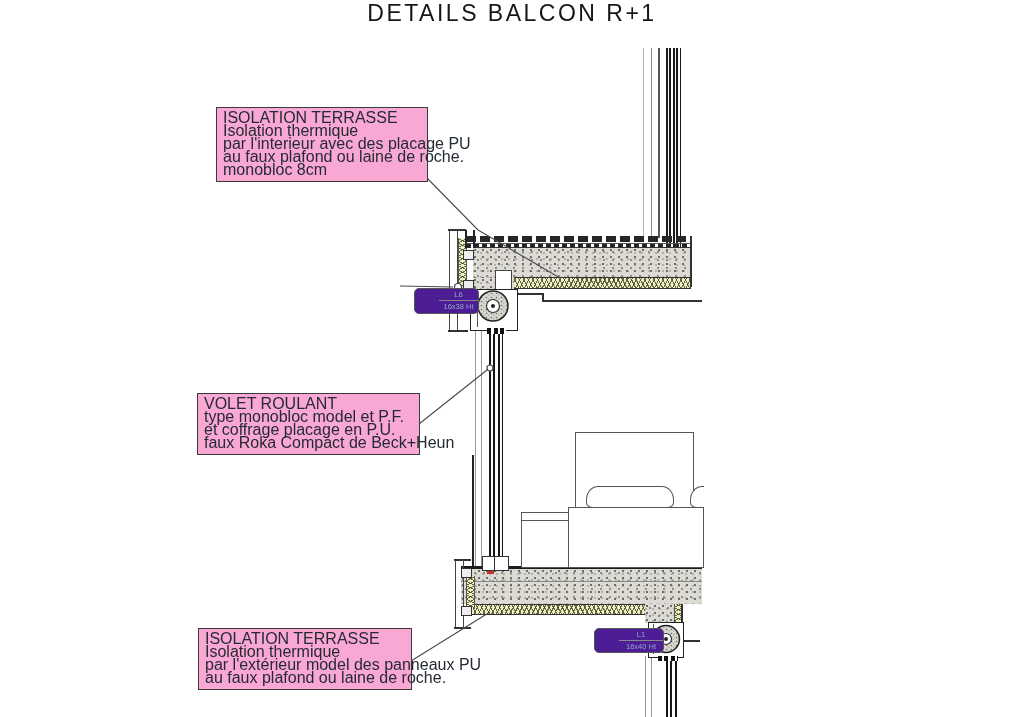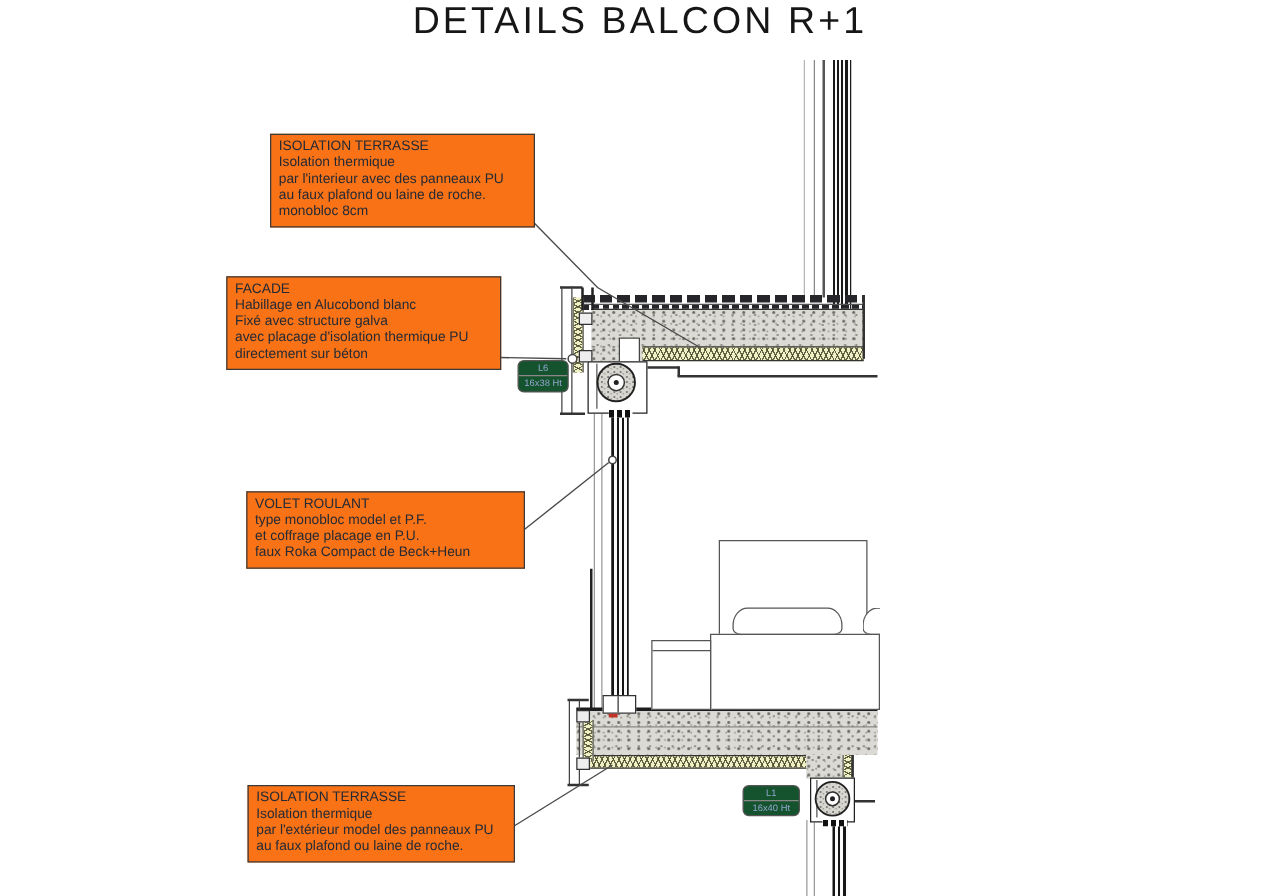--- a/index.html
+++ b/index.html
@@ -1,26 +1,26 @@
 <!DOCTYPE html>
 <html><head>
 <meta charset="utf-8">
 <style>
   html,body{margin:0;padding:0;background:#fff;}
   .canvas{position:relative;width:1024px;height:717px;background:#fff;overflow:hidden;
           font-family:"Liberation Sans",sans-serif;}
   .abs{position:absolute;}
   .title{position:absolute;left:0;top:8;width:1024px;text-align:center;
-         font-size:30px;font-weight:400;letter-spacing:2.5px;color:#161616;}
-  .note{position:absolute;background:#f97316;border:1.6px solid #3a3a3a;
-        padding:3px 6px 5px 6px;font-size:11px;line-height:13px;color:#252a35;
+         font-size:23px;font-weight:400;letter-spacing:2.5px;color:#161616;}
+  .note{position:absolute;background:#f9a8d4;border:1.6px solid #3a3a3a;
+        padding:3px 6px 5px 6px;font-size:16px;line-height:13px;color:#252a35;
         white-space:nowrap;z-index:6;}
-  .tag{position:absolute;background:#14532d;border:1.2px solid #555;border-radius:5px;
+  .tag{position:absolute;background:#4c1d95;border:1.2px solid #555;border-radius:5px;
        color:#93a7cf;text-align:center;font-size:7.5px;line-height:11px;
-       overflow:hidden;z-index:6;}
+       overflow:hidden;z-index:6;padding-left:24px;}
   .tag .code{border-bottom:1px solid #888;}
   .stipple{background-color:#dbdad5;
     background-image:
       radial-gradient(circle at 2px 2px,#6f6d66 0.9px,transparent 1.4px),
       radial-gradient(circle at 5px 4px,#8f8d84 0.7px,transparent 1.1px),
       radial-gradient(circle at 1px 5px,#a5a39a 0.6px,transparent 1px);
     background-size:8px 7px,9px 8px,7px 6px;}
   .insu{background-color:#eff0c4;
     background-image:
       repeating-linear-gradient(63deg,rgba(66,66,38,.8) 0 1px,transparent 1px 4px),
@@ -132,32 +132,25 @@
     <g>
       <circle cx="666" cy="639" r="13.5" fill="url(#stip)" stroke="#222" stroke-width="1.5"></circle>
       <circle cx="666" cy="639" r="5.5" fill="#fff" stroke="#333" stroke-width="1.2"></circle>
       <circle cx="666" cy="639" r="2" fill="#222"></circle>
     </g>
   </svg>
 
   <div class="note" style="left:216px;top:107px;width:198px;">
     <div>ISOLATION TERRASSE</div>
     <div>Isolation thermique</div>
-    <div>par l'interieur avec des panneaux PU</div>
+    <div>par l'interieur avec des placage PU</div>
     <div>au faux plafond ou laine de roche.</div>
     <div>monobloc 8cm</div>
   </div>
 
-  <div class="note" style="left:181px;top:221px;width:206px;">
-    <div>FACADE</div>
-    <div>Habillage en Alucobond blanc</div>
-    <div>Fixé avec structure galva</div>
-    <div>avec placage d'isolation thermique PU</div>
-    <div>directement sur béton</div>
-  </div>
 
   <div class="note" style="left:197px;top:393px;width:209px;">
     <div>VOLET ROULANT</div>
     <div>type monobloc model et P.F.</div>
     <div>et coffrage placage en P.U.</div>
     <div>faux Roka Compact de Beck+Heun</div>
   </div>
 
   <div class="note" style="left:198px;top:628px;width:200px;">
     <div>ISOLATION TERRASSE</div>

